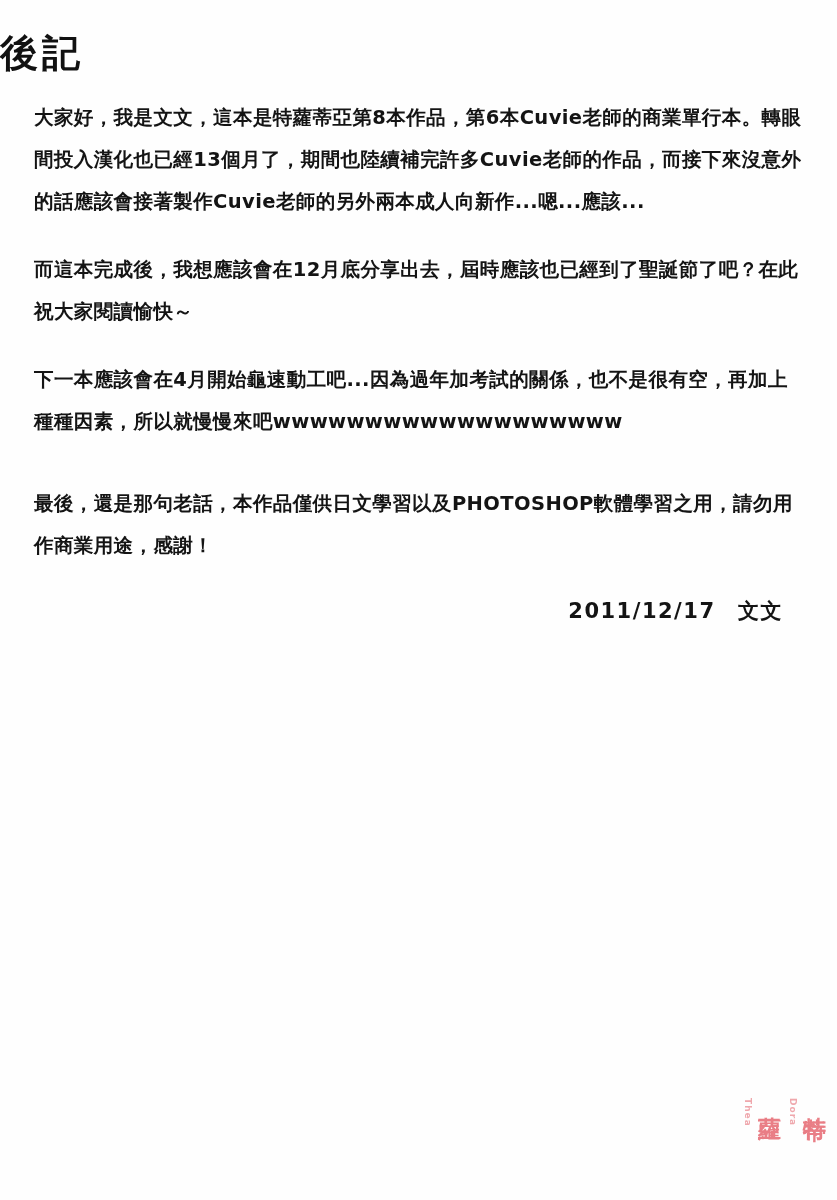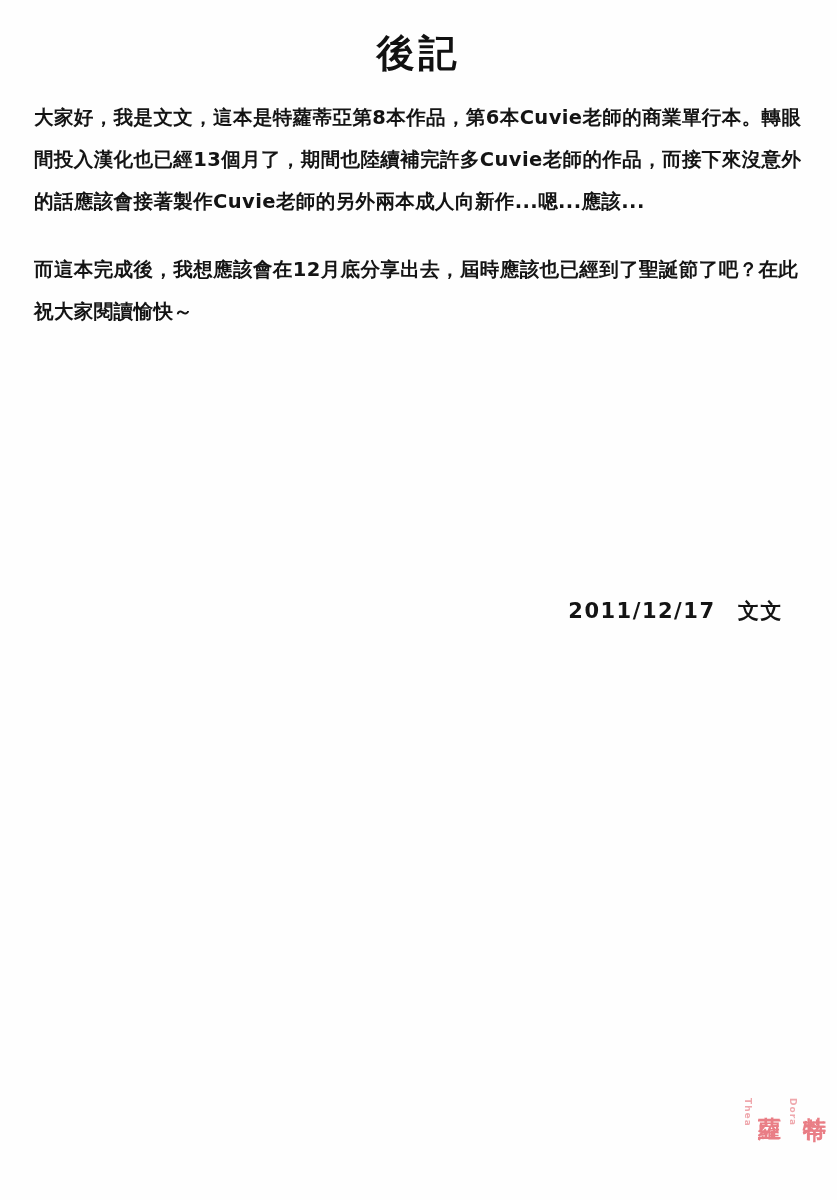--- a/index.html
+++ b/index.html
@@ -20,21 +20,21 @@
     position: absolute;
     inset: 0;
     background: #fefefe;
   }
 
   .title {
     position: absolute;
     top: 28px;
     left: 0;
     width: 100%;
-    text-align: center;
+    text-align: left;
     font-size: 38px;
     font-weight: 700;
     letter-spacing: 4px;
     color: #111;
     font-family: "DejaVu Sans", "Liberation Sans", sans-serif;
   }
 
   .body-block {
     position: absolute;
     left: 34px;
@@ -112,20 +112,22 @@
 </head>
 <body>
 
 <div class="page">
 
   <div class="title">後記</div>
 
   <div class="body-block">
     <p class="para">大家好，我是文文，這本是特蘿蒂亞第8本作品，第6本Cuvie老師的商業單行本。轉眼間投入漢化也已經13個月了，期間也陸續補完許多Cuvie老師的作品，而接下來沒意外的話應該會接著製作Cuvie老師的另外兩本成人向新作...嗯...應該...</p>
     <p class="para">而這本完成後，我想應該會在12月底分享出去，屆時應該也已經到了聖誕節了吧？在此祝大家閱讀愉快～</p>
+    <p class="para gap-extra">下一本應該會在4月開始龜速動工吧...因為過年加考試的關係，也不是很有空，再加上種種因素，所以就慢慢來吧wwwwwwwwwwwwwwwwwww</p>
+    <p class="para last">最後，還是那句老話，本作品僅供日文學習以及PHOTOSHOP軟體學習之用，請勿用作商業用途，感謝！</p>
   </div>
 
   <div class="signature">2011/12/17　文文</div>
 
   <div class="stamp">
     <div class="stamp-col big">特蒂</div>
     <div class="stamp-col small">Dora</div>
     <div class="stamp-col mid">蘿亞</div>
     <div class="stamp-col small">Thea</div>
   </div>

